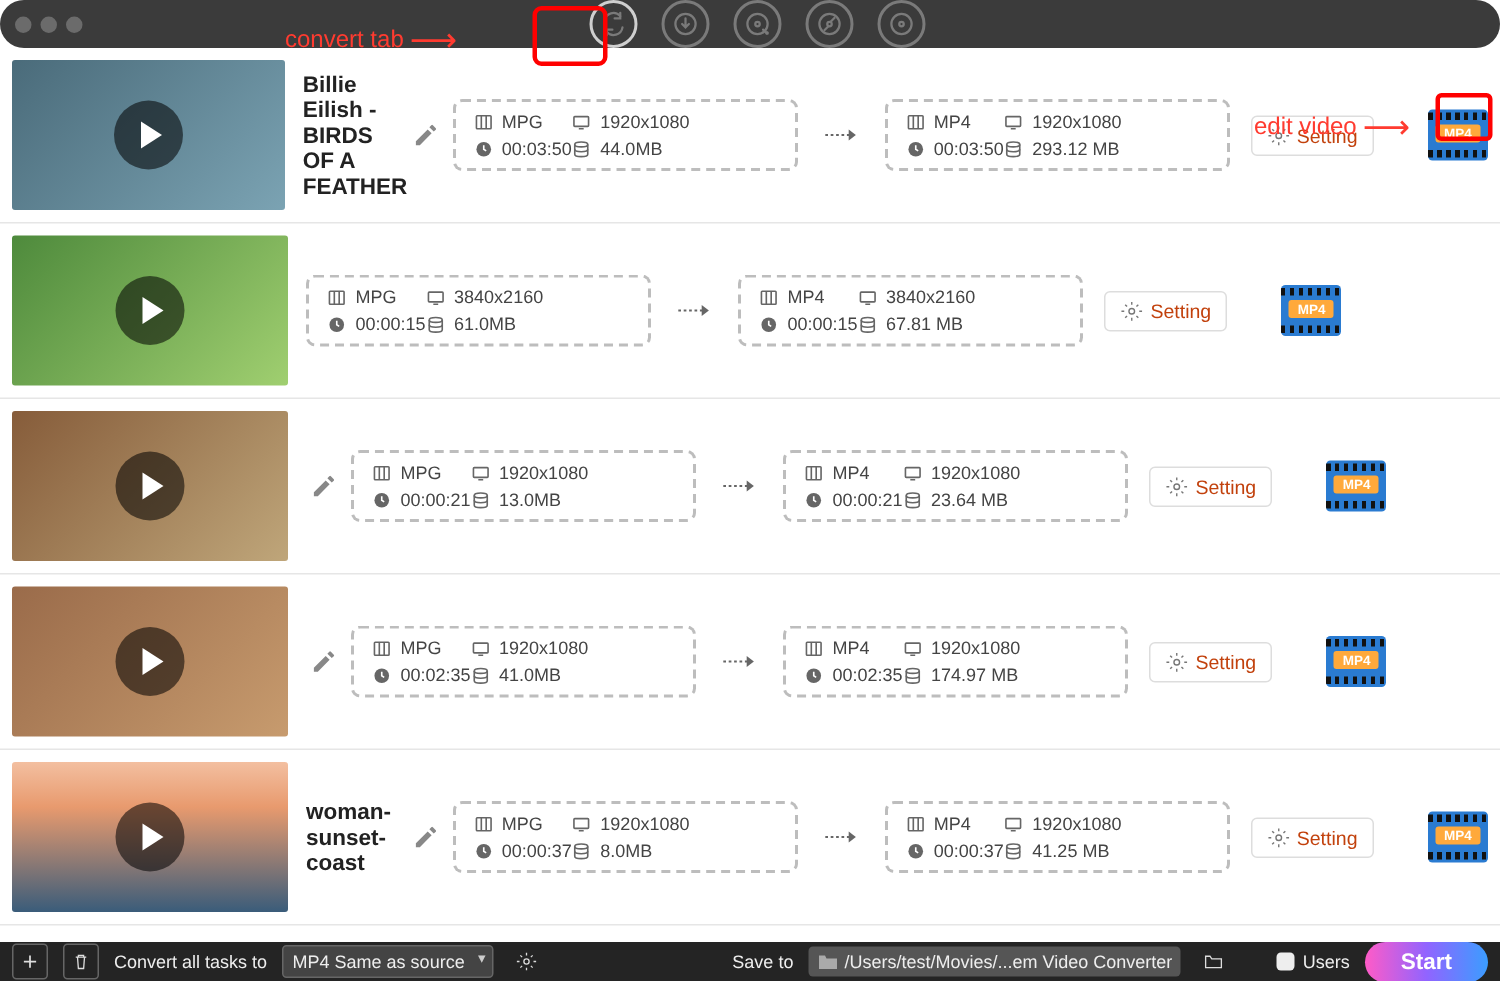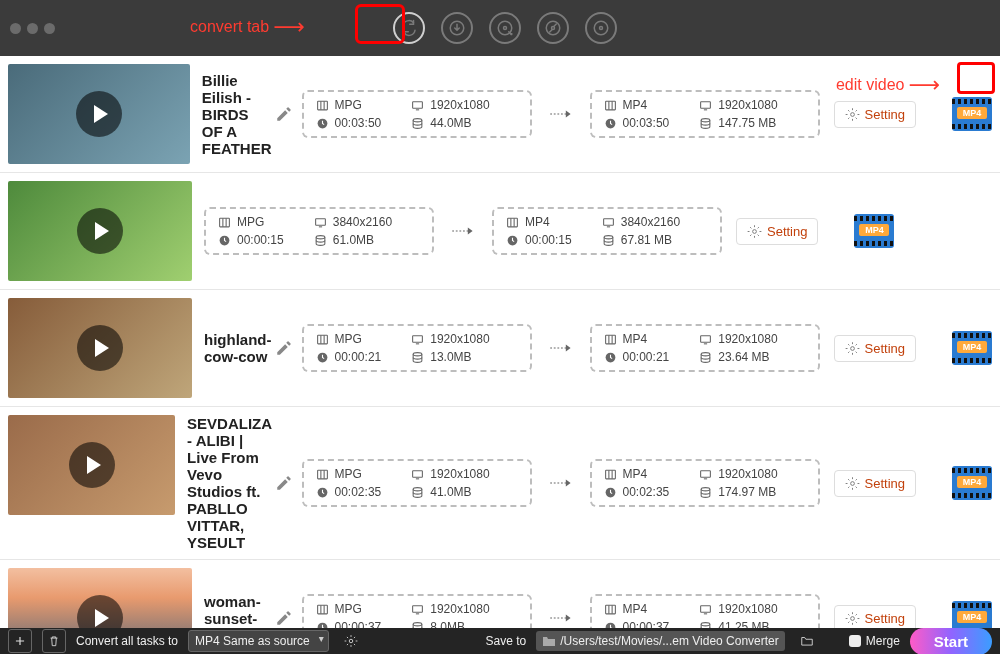--- a/index.html
+++ b/index.html
@@ -1,18 +1,18 @@
 <!DOCTYPE html>
 <html><head>
 <meta charset="utf-8">
 <style>
   * { box-sizing: border-box; margin: 0; padding: 0; font-family: -apple-system, BlinkMacSystemFont, "Segoe UI", Arial, sans-serif; }
   body { width: 1000px; height: 654px; background: #fff; overflow: hidden; display:flex; flex-direction:column; }
   
-  .topbar { height: 56px; background: #3b3b3b; display:flex; align-items:center; padding: 0 10px; gap:8px; position:relative; }
+  .topbar { height: 32px; background: #3b3b3b; display:flex; align-items:center; padding: 0 10px; gap:8px; position:relative;border-radius:16px; }
   .dots { display:flex; gap:6px; }
   .dot { width: 11px; height: 11px; border-radius:50%; background:#6b6b6b; }
   .tab-icons { display:flex; gap:16px; margin-left: 330px; }
   .tab-btn { width: 32px; height: 32px; border: 2px solid #7a7a7a; border-radius:50%; display:flex; align-items:center; justify-content:center; color:#7a7a7a; background:none; cursor:pointer; }
   .tab-btn svg { width:18px; height:18px; fill:none; stroke:#7a7a7a; stroke-width:2; }
   .tab-btn.active { border:2px solid #cfcfcf; }
   .highlight-red { position:absolute; top:4px; left:355px; width:50px; height:40px; border:3px solid #f00; border-radius:6px; pointer-events:none; }
   .annot-convert { position:absolute; color:#ff3b30; font-size:16px; top:14px; left:190px; display:flex; align-items:center; gap:4px; }
   .annot-convert .arrow-r { font-size:22px; }
   
@@ -25,21 +25,21 @@
   .thumb4 { background: linear-gradient(135deg,#9a6b4a 0%, #c79b6e 100%); }
   .thumb5 { background: linear-gradient(0deg,#3a5c7a 0%, #e89a6e 70%, #f3bfa0 100%); }
   .play-btn { position:absolute; left:50%; top:50%; transform:translate(-50%,-50%); width:46px; height:46px; border-radius:50%; background:rgba(0,0,0,.55); display:flex; align-items:center; justify-content:center; cursor:pointer; }
   .play-btn:after { content:""; border-left:14px solid #fff; border-top:9px solid transparent; border-bottom:9px solid transparent; margin-left:4px; }
   .row-content { flex:1; display:flex; gap:6px; }
   .title-line { display:flex; align-items:center; }
   .title-line .title { font-size:15px; font-weight:600; color:#222; flex:1; }
   .edit-btn { width:24px; height:24px; display:flex; align-items:center; justify-content:center; color:#888; cursor:pointer; }
   .edit-btn svg { width:18px; height:18px; fill:#888; }
   .conv-line { display:flex; align-items:center; gap:14px; }
-  .box { border:2px dashed #bdbdbd; border-radius:6px; padding:6px 12px; min-width:230px; display:flex; gap:30px; }
+  .box { border:2px dashed #bdbdbd; border-radius:6px; padding:6px 12px; min-width:230px; display:flex; }
   .col { display:flex; flex-direction:column; gap:4px; font-size:12px; color:#444; }
   .stat { display:flex; align-items:center; gap:6px; }
   .stat svg { width:13px; height:13px; fill:#666; flex-shrink:0;}
   .arrow-icon { color:#888; display:flex; align-items:center; justify-content:center; width:30px; }
   .arrow-icon svg{width:24px; height:14px;}
   .setting-btn { display:flex; align-items:center; gap:5px; border:1px solid #ddd; border-radius:4px; padding:5px 10px; font-size:13px; color:#c2410c; cursor:pointer; background:#fff; }
   .setting-btn svg { width:15px; height:15px; fill:#777; }
   .format-icon { margin-left:22px; width:40px; height:34px; position:relative; }
   .format-icon .filmstrip { width:40px; height:34px; background:#2a7bd1; border-radius:3px; position:relative; overflow:hidden; }
   .format-icon .filmstrip:before, .format-icon .filmstrip:after { content:""; position:absolute; left:0; right:0; height:5px; background-image: repeating-linear-gradient(90deg,#111 0, #111 3px, transparent 3px, transparent 6px); }
@@ -197,21 +197,21 @@
                   <path d="M9 20h6" stroke="#666" stroke-width="2"></path>
                 </svg>
                 <span>1920x1080</span>
               </div>
       <div class="stat">
                 <svg viewBox="0 0 24 24">
                   <ellipse cx="12" cy="6" rx="8" ry="3" fill="none" stroke="#666" stroke-width="2"></ellipse>
                   <path d="M4 6v12c0 1.7 3.6 3 8 3s8-1.3 8-3V6" fill="none" stroke="#666" stroke-width="2"></path>
                   <path d="M4 12c0 1.7 3.6 3 8 3s8-1.3 8-3" fill="none" stroke="#666" stroke-width="2"></path>
                 </svg>
-                <span>147.75 MB</span>
+                <span>293.12 MB</span>
               </div>
     </div>
   </div>
         <button class="setting-btn">
           <svg viewBox="0 0 24 24">
               <circle cx="12" cy="12" r="3" fill="none" stroke="#777" stroke-width="1.5"></circle>
               <path d="M12 2v3M12 19v3M4 12H1M23 12h-3M5 5l2 2M17 17l2 2M19 5l-2 2M7 17l-2 2" stroke="#777" stroke-width="1.5"></path>
             </svg>
           <span>Setting</span>
         </button>
@@ -317,21 +317,20 @@
         </div>
       </div>
     </div>
     </div>
     <div class="row">
     <div class="thumb thumb3">
       <div class="play-btn"></div>
     </div>
     <div class="row-content">
       <div class="title-line">
-        <div class="title">highland-cow-cow</div>
         <div class="edit-btn">
           <svg viewBox="0 0 24 24">
               <path d="M3 17.5V21h3.5L17 10.5 13.5 7 3 17.5zM20.7 7.3a1 1 0 0 0 0-1.4l-2.6-2.6a1 1 0 0 0-1.4 0L15 5l3.9 3.9 1.8-1.6z"></path>
             </svg>
         </div>
       </div>
       <div class="conv-line">
         <div class="box">
     <div class="col">
       <div class="stat">
@@ -421,21 +420,20 @@
         </div>
       </div>
     </div>
     </div>
     <div class="row">
     <div class="thumb thumb4">
       <div class="play-btn"></div>
     </div>
     <div class="row-content">
       <div class="title-line">
-        <div class="title">SEVDALIZA - ALIBI | Live From Vevo Studios ft. PABLLO VITTAR, YSEULT</div>
         <div class="edit-btn">
           <svg viewBox="0 0 24 24">
               <path d="M3 17.5V21h3.5L17 10.5 13.5 7 3 17.5zM20.7 7.3a1 1 0 0 0 0-1.4l-2.6-2.6a1 1 0 0 0-1.4 0L15 5l3.9 3.9 1.8-1.6z"></path>
             </svg>
         </div>
       </div>
       <div class="conv-line">
         <div class="box">
     <div class="col">
       <div class="stat">
@@ -659,16 +657,16 @@
       </svg>
     <span>/Users/test/Movies/...em Video Converter</span>
   </div>
   <button class="bb-btn" style="border:none">
       <svg viewBox="0 0 24 24">
         <path d="M3 6h5l2 3h11v10H3z" fill="none" stroke="#ddd" stroke-width="1.5"></path>
       </svg>
     </button>
   <div style="display:flex;align-items:center;gap:5px;margin-left:20px">
     <div class="merge-check"></div>
-    <span>Merge</span>
+    <span>Users</span>
   </div>
   <button class="start-btn"><span>Start</span></button>
 </div>
 
 </body></html>

